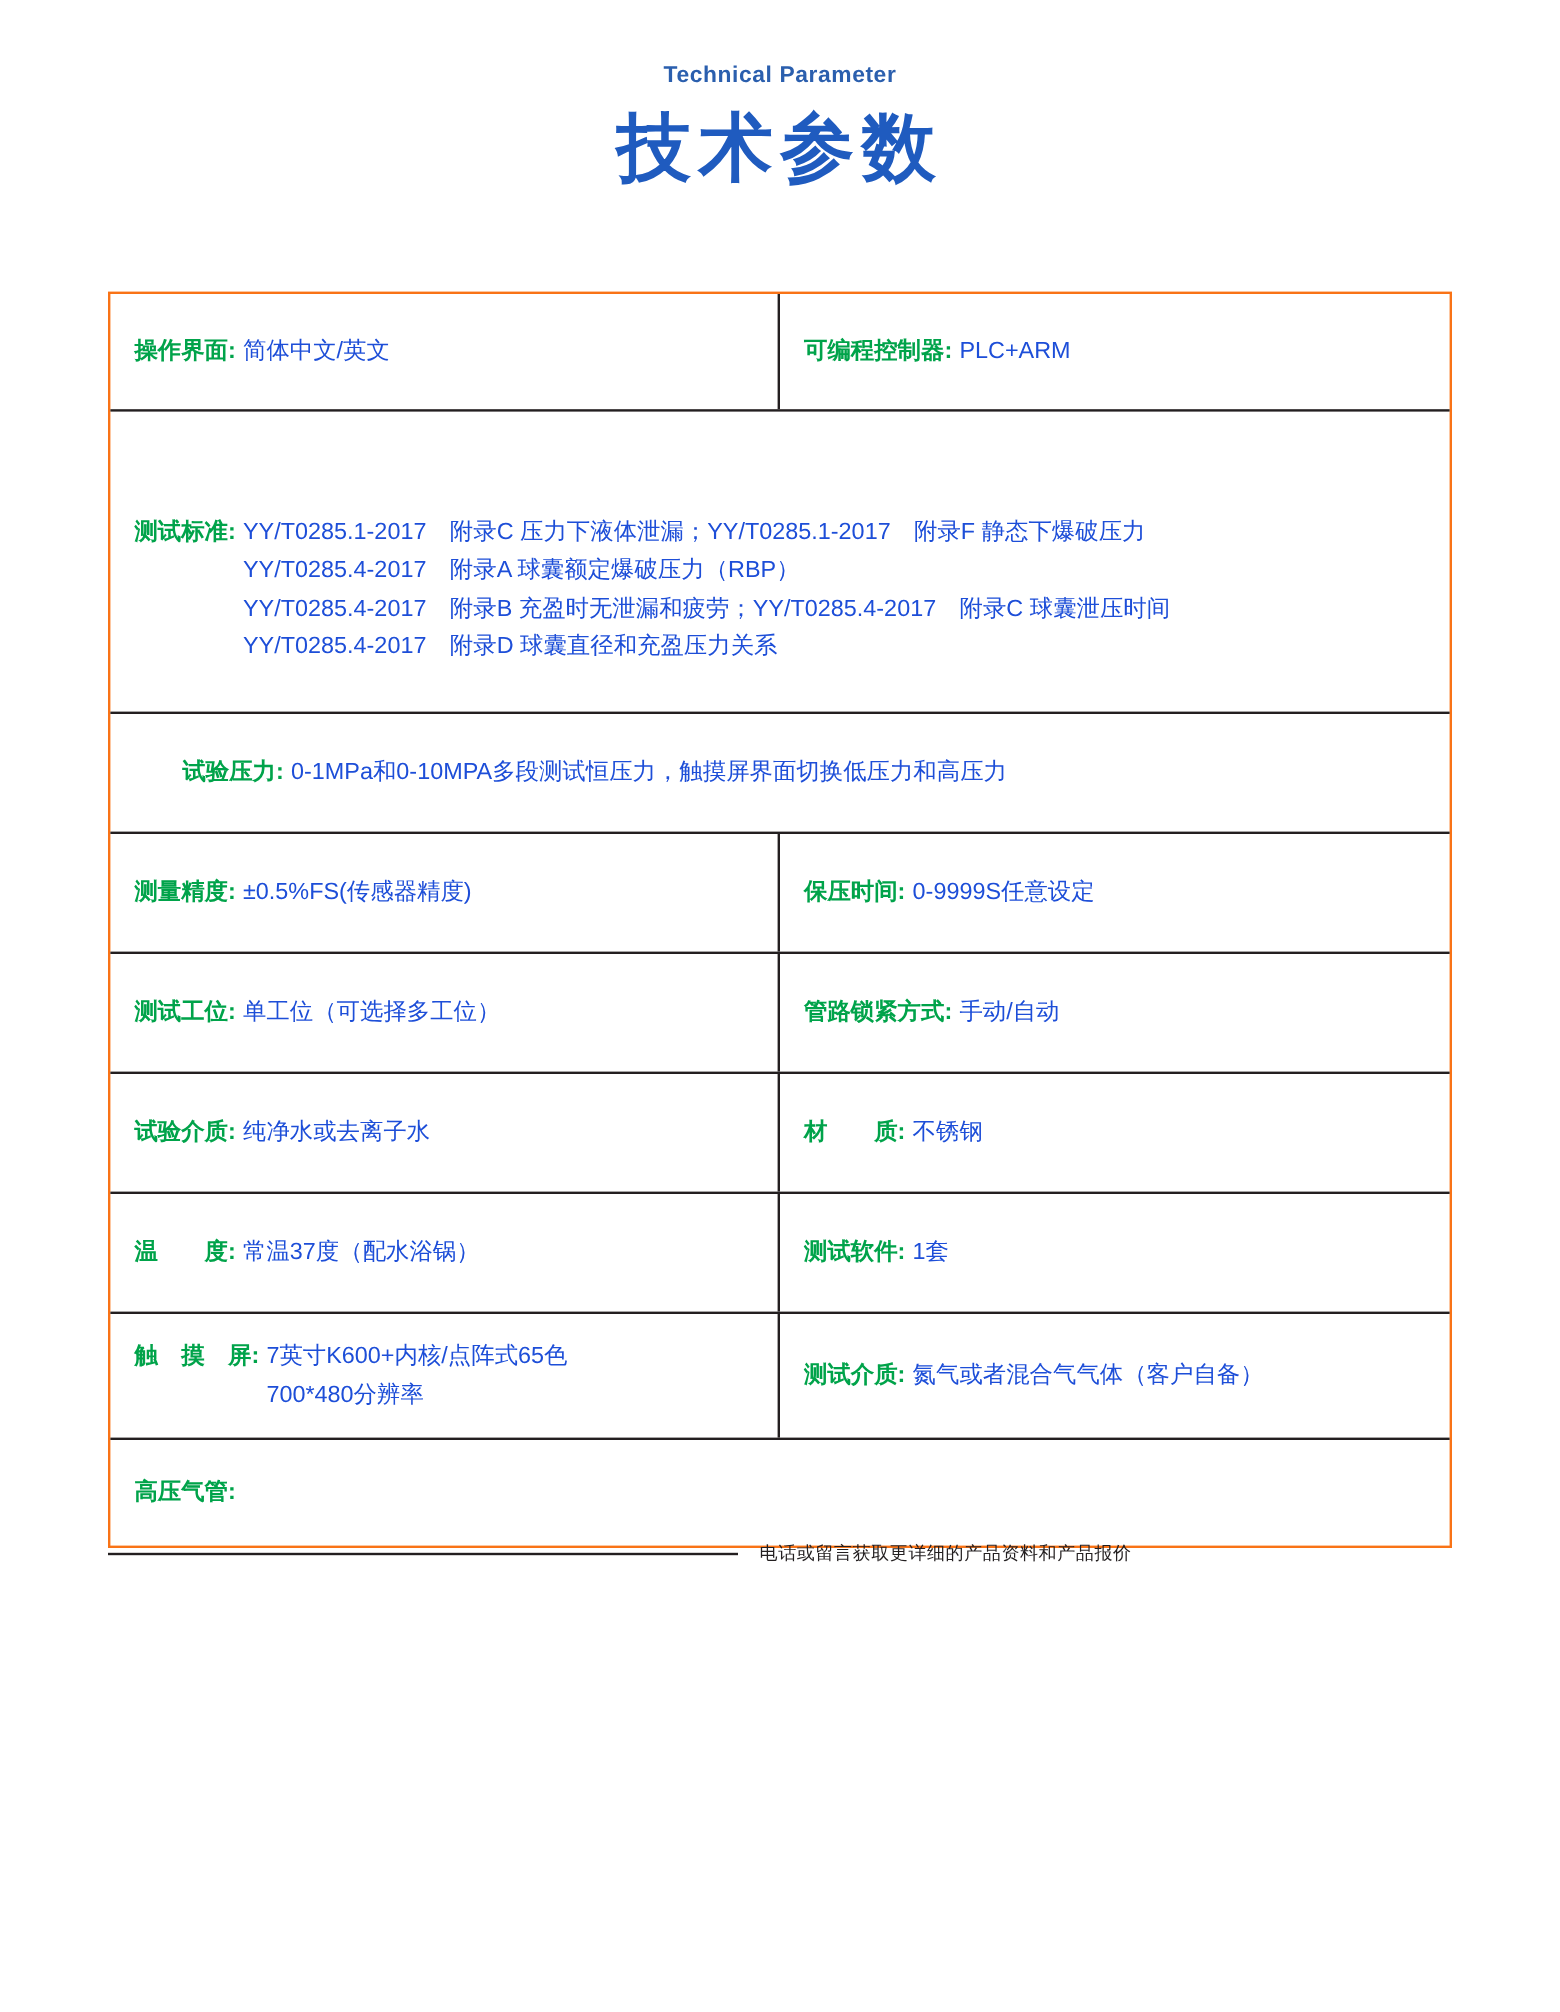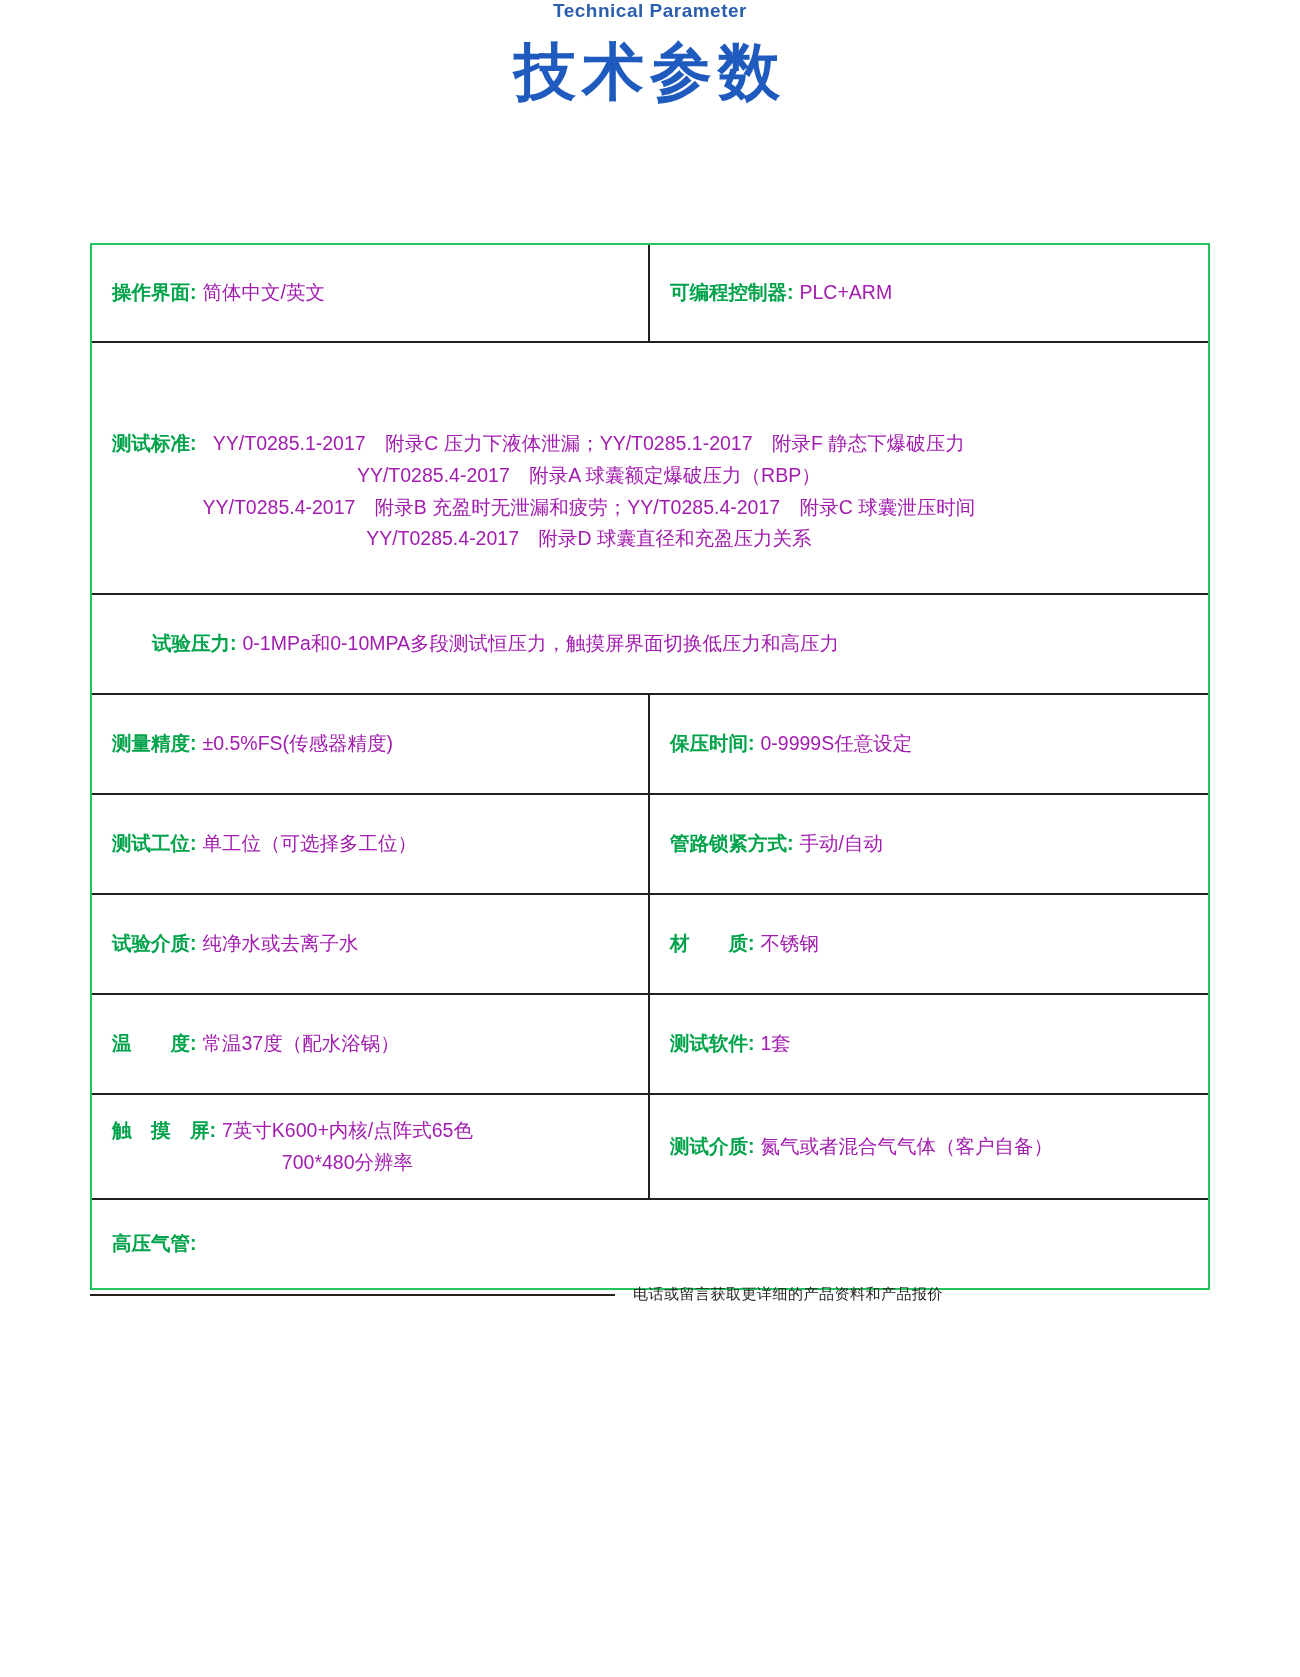--- a/index.html
+++ b/index.html
@@ -17,20 +17,21 @@
   }
   .page {
     width: 1300px;
     height: 1677px;
     position: relative;
   }
 
   
   .header {
     text-align: center;
+    padding-top: 52px;
   }
   .header .eyebrow {
     font-size: 19px;
     letter-spacing: 0.5px;
     color: #2b5fae;
     font-weight: 600;
   }
   .header .title {
     margin-top: 16px;
     font-size: 62px;
@@ -39,23 +40,22 @@
     letter-spacing: 6px;
     line-height: 1.1;
   }
 
   
   .table-wrap {
     position: absolute;
     left: 90px;
     top: 243px;
     width: 1120px;
-    border: 2px solid #22c55e;
+    border: 2px solid #f97316;
     box-sizing: border-box;
-    text-align: center;
   }
   .row {
     display: flex;
     border-bottom: 2px solid #231f20;
     box-sizing: border-box;
   }
   .row:last-child {
     border-bottom: none;
   }
   .cell {
@@ -76,21 +76,21 @@
     width: 100%;
   }
   .label {
     color: #00a34a;
     font-weight: 700;
     white-space: pre;
     flex: 0 0 auto;
     align-self: flex-start;
   }
   .value {
-    color: #a21caf;
+    color: #1d4ed8;
     white-space: pre-line;
     margin-left: 6px;
   }
   .inner {
     display: flex;
     align-items: flex-start;
   }
 
   
   .r-h1 { min-height: 98px; }

